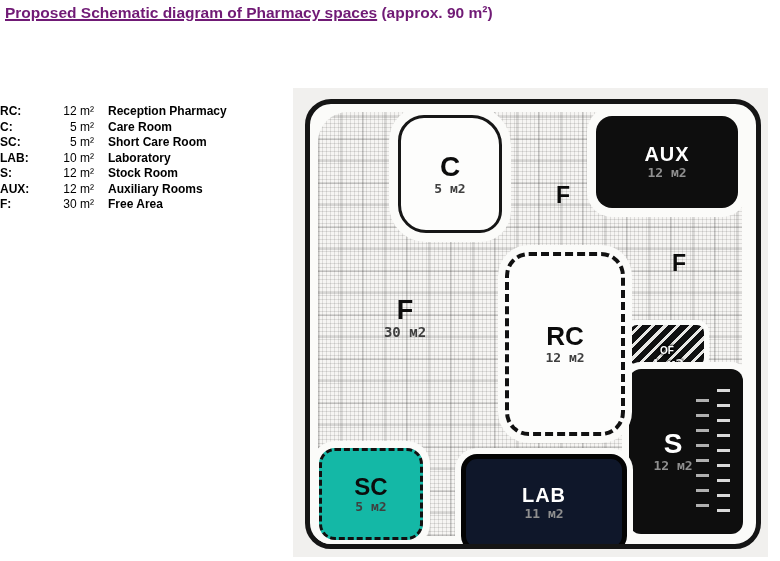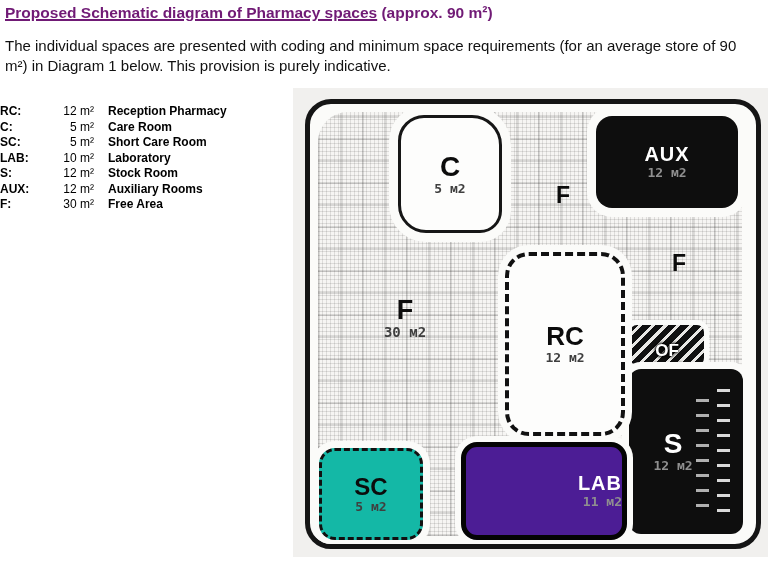--- a/index.html
+++ b/index.html
@@ -47,55 +47,54 @@
               border-radius:16px; box-shadow:0 0 0 9px #fbfbf9; }
   .room-aux .code { font-size:20px; letter-spacing:1px; }
 
   .room-rc  { left:195px; top:148px; width:112px; height:176px; background:#fdfdfc;
               border:4px dashed #111; border-radius:24px; box-shadow:0 0 0 7px #fbfbf9; z-index:3; }
   .room-rc .code { font-size:26px; }
 
   .room-of  { left:320px; top:221px; width:74px; height:40px; border-radius:7px;
               background:repeating-linear-gradient(135deg,#101010 0 6px,#e8e7e4 6px 9px);
               box-shadow:0 0 0 5px #fbfbf9; }
-  .room-of .code { font-size:17px; color:#fff; text-shadow:0 0 3px #000,0 0 3px #000,0 0 4px #000;margin-top:29px; }
+  .room-of .code { font-size:10px; color:#fff; text-shadow:0 0 3px #000,0 0 3px #000,0 0 4px #000;margin-top:29px; }
   .room-of .area { font-size:14px; color:#f0f0f0; text-shadow:0 0 3px #000,0 0 3px #000; }
 
   .room-s   { left:319px; top:265px; width:114px; height:165px; background:#0e0e0e;
               border-radius:12px; box-shadow:0 0 0 7px #fbfbf9; }
   .room-s .code { font-size:28px; }
   .shelf { position:absolute; width:13px; z-index:1;
            background-image:repeating-linear-gradient(180deg,#d9d9d9 0 3px,transparent 3px 15px); }
   .shelf-1 { right:13px; top:20px; height:128px; }
   .shelf-2 { right:34px; top:30px; height:112px; opacity:.8; }
   .room-s .code, .room-s .area { position:relative; z-index:2; margin-right:26px; }
 
   .room-sc  { left:9px;   top:344px; width:98px;  height:86px; background:#14b8a6;
               border:3px dashed #111; border-radius:16px; box-shadow:0 0 0 7px #fbfbf9; }
   .room-sc .code { font-size:24px; }
 
-  .room-lab { left:151px; top:338px; width:156px; height:88px; background:#4c1d95;
-              border:5px solid #040404; border-radius:16px; box-shadow:0 0 0 6px #fbfbf9; z-index:4;align-items:flex-end; }
+  .room-lab { left:151px; top:350px; width:156px; height:88px; background:#0f172a;
+              border:5px solid #040404; border-radius:16px; box-shadow:0 0 0 6px #fbfbf9; z-index:4; }
   .room-lab .code { font-size:20px; letter-spacing:1px; }
 
   .f-label { position:absolute; z-index:2; font-weight:bold; color:#0c0c0c; }
   .f-top   { left:246px; top:78px;  font-size:23px; }
   .f-right { left:362px; top:146px; font-size:23px; }
   .f-large { left:51px;  top:192px; width:88px; text-align:center; }
   .f-large .code { font-size:27px; }
   .f-large .area { font-size:14px; }
 </style>
 </head>
 <body>
 
 <div class="page">
 
   <h1 class="title"><span class="u">Proposed Schematic diagram of Pharmacy spaces</span><span> (approx. 90 m²)</span></h1>
 
-  <p class="intro">The individual spaces are presented with coding and minimum space requirements (for an average store of 90 m²) in Diagram 1 below. This provision is purely indicative.</p>
 
   <div class="legend">
     <div class="lg-row">
         <span class="lg-code">RC:</span>
         <span class="lg-area">12 m²</span>
         <span class="lg-name">Reception Pharmacy</span>
       </div>
     <div class="lg-row">
         <span class="lg-code">C:</span>
         <span class="lg-area">5 m²</span>

